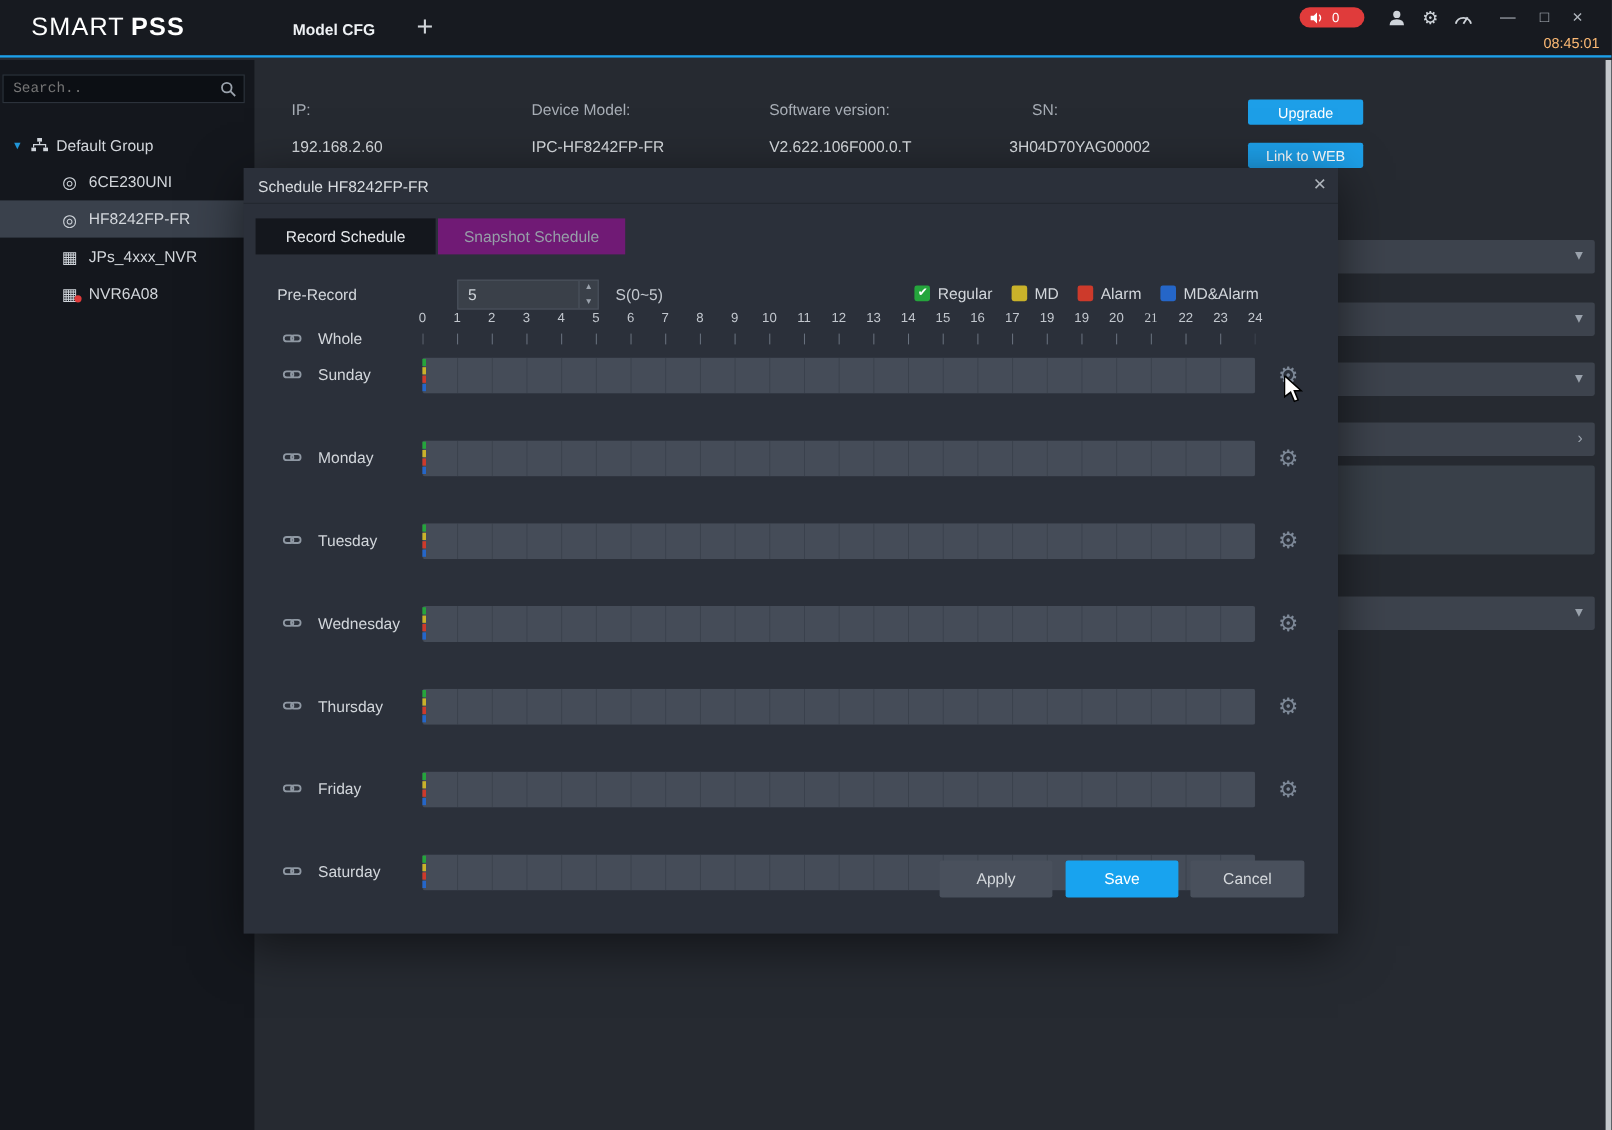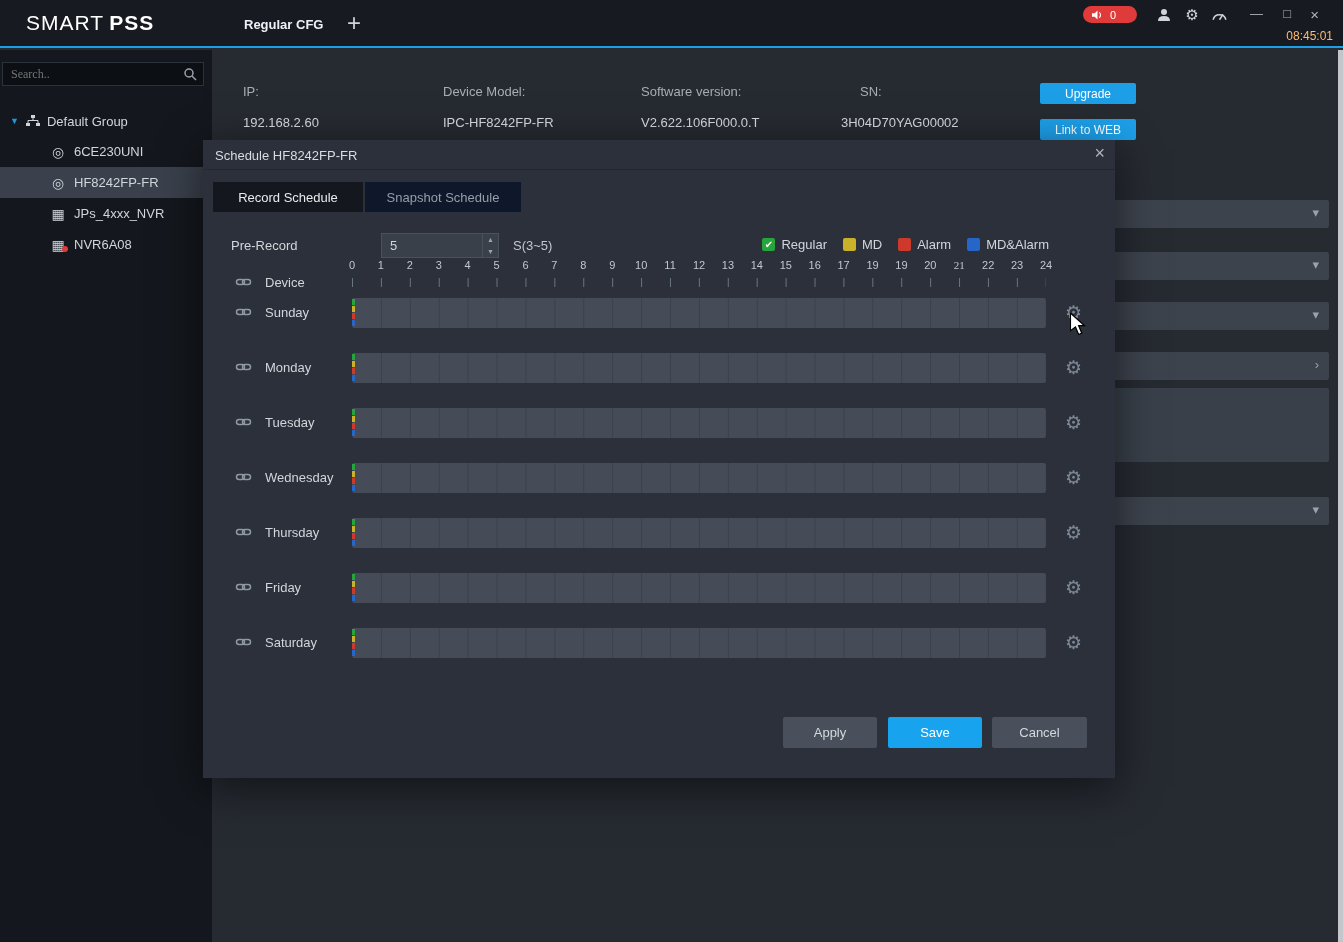--- a/index.html
+++ b/index.html
@@ -20,21 +20,21 @@
   .tab-active { position:absolute; left:228px; top:0; height:48px; display:flex; align-items:center; padding:0 16px; color:#eef1f4; font-weight:bold; font-size:13px; }
   .tab-add { position:absolute; left:347px; top:9px; font-size:24px; font-weight:300; color:#d0d4d9; cursor:pointer; }
   .alarm-pill { position:absolute; left:1083px; top:6px; width:54px; height:17px; background:#e03b3b; border-radius:9px; display:flex; align-items:center; gap:7px; padding:0 9px; color:#fff; font-size:11px; }
   .topicon { position:absolute; top:7px; width:18px; height:16px; display:flex; align-items:center; justify-content:center; color:#cfd4da; cursor:pointer; }
   .topicon.glyph { font-size:15px; }
   .winctl { position:absolute; top:6px; color:#aeb4bb; font-size:13px; cursor:pointer; }
   .clock { position:absolute; right:10px; top:29px; font-size:12px; color:#fdba74; }
   
   .sidebar { position:absolute; left:0; top:50px; bottom:0; width:212px; background:#14171d; z-index:4; }
   .search-box { position:absolute; left:2px; top:12px; width:202px; height:24px; background:#0c0f14; border:1px solid #2c323b; display:flex; align-items:center; }
-  .search-box input { flex:1; background:transparent; border:none; outline:none; color:#aeb4bc; font-size:12px; padding:0 8px; font-family:Liberation Serif, serif; }
+  .search-box input { flex:1; background:transparent; border:none; outline:none; color:#aeb4bc; font-size:12px; padding:0 8px; font-family:Liberation Mono, monospace; }
   .search-box .mag { margin-right:6px; display:flex; }
   .tree-group { position:absolute; left:0; top:58px; right:0; height:26px; display:flex; align-items:center; gap:7px; padding-left:10px; color:#d2d6db; cursor:pointer; }
   .caret { color:#2196d8; font-size:9px; }
   .devlist { position:absolute; left:0; top:86px; right:0; }
   .dev-row { height:31px; display:flex; align-items:center; gap:8px; padding-left:50px; color:#d2d6db; cursor:pointer; }
   .dev-row.selected { background:#3a414c; }
   .devicon { position:relative; font-size:14px; color:#cfd4da; width:16px; text-align:center; }
   .dev-row.alert .devicon::after { content:""; position:absolute; right:-2px; bottom:1px; width:6px; height:6px; border-radius:50%; background:#e03b3b; }
   
   .info-label { position:absolute; top:84px; font-size:13px; color:#a8aeb6; }
@@ -45,39 +45,39 @@
   .bgrow .chev { position:absolute; right:10px; top:5px; color:#9aa2ac; font-size:13px; }
   .bgpanel { position:absolute; left:920px; top:388px; width:409px; height:74px; background:#394049; border-radius:2px; }
   .scrollbar { position:absolute; right:0; top:50px; bottom:0; width:5px; background:#c3c7cb; }
   
   .modal { position:absolute; left:203px; top:140px; width:912px; height:638px; background:#2b303a; box-shadow:0 10px 40px rgba(0,0,0,.55); z-index:10; }
   .modal-titlebar { position:absolute; left:0; right:0; top:0; height:30px; border-bottom:1px solid #232830; }
   .modal-title { position:absolute; left:12px; top:8px; font-size:13px; color:#d8dce0; }
   .modal-close { position:absolute; right:10px; top:3px; font-size:18px; color:#aeb4bb; cursor:pointer; }
   .mtab { position:absolute; top:42px; height:30px; display:flex; align-items:center; justify-content:center; font-size:13px; cursor:pointer; }
   .mtab.t1 { left:10px; width:150px; background:#14171d; color:#e8ebee; }
-  .mtab.t2 { left:162px; width:156px; background:#0f172a; color:#969ea8; }
+  .mtab.t2 { left:162px; width:156px; background:#701a75; color:#969ea8; }
   .prelabel { position:absolute; left:28px; top:98px; color:#d2d6db; }
   .spinner { position:absolute; left:178px; top:93px; width:118px; height:25px; background:#3a4049; border:1px solid #4a515c; display:flex; }
   .spinner input { flex:1; background:transparent; border:none; outline:none; color:#cfd4da; font-size:13px; padding-left:8px; font-family:"Liberation Sans",sans-serif; width:90px; }
   .spinbtns { width:16px; border-left:1px solid #4a515c; display:flex; flex-direction:column; }
   .spinbtns span { flex:1; font-size:7px; color:#9aa2ac; text-align:center; line-height:11px; cursor:pointer; }
   .preunit { position:absolute; left:310px; top:98px; color:#c3c8cf; }
   .legend { position:absolute; right:66px; top:97px; display:flex; gap:16px; align-items:center; }
   .legend-item { display:flex; align-items:center; gap:6px; font-size:13px; color:#d2d6db; }
   .legend-swatch { width:13px; height:13px; border-radius:2px; color:#fff; font-size:10px; line-height:13px; text-align:center; }
   .hour-ruler { position:absolute; left:149px; top:119px; width:694px; height:14px; }
   .hour { position:absolute; top:0; transform:translateX(-50%); font-size:11px; color:#c2c7ce; }
   .whole-link { position:absolute; left:32px; top:135px; }
   .whole-label { position:absolute; left:62px; top:135px; color:#d2d6db; }
   .whole-ticks { position:absolute; left:149px; top:138px; width:694px; height:9px;
     background-image:linear-gradient(to right,#6a7380 1px,transparent 1px);
     background-size:calc(100%/24) 100%; cursor:pointer; }
   .days { position:absolute; left:0; top:158px; right:0; }
-  .day-row { position:relative; height:55px; }
+  .day-row { position:relative; height:69px; }
   .linkicon { position:absolute; left:32px; top:9px; cursor:pointer; display:flex; }
   .day-label { position:absolute; left:62px; top:7px; color:#d2d6db; }
   .bar { position:absolute; left:149px; top:0; width:694px; height:30px; background:#454c58; border-radius:2px;
     background-image:linear-gradient(to right,#3a414c 1px,transparent 1px);
     background-size:calc(100%/24) 100%; cursor:pointer; }
   .stripes { position:absolute; left:0; top:1px; width:3px; }
   .stripe { display:block; width:3px; height:6px; margin-bottom:1px; }
   .gear { position:absolute; left:862px; top:3px; font-size:19px; color:#7d8897; cursor:pointer; }
   .mbtn { position:absolute; top:577px; height:31px; border:none; border-radius:2px; font-size:13px; cursor:pointer; font-family:"Liberation Sans",sans-serif; }
   .btn-apply { left:580px; width:94px; background:#49505c; color:#d5d9dd; }
@@ -86,21 +86,21 @@
   .cursor { position:absolute; left:1070px; top:313px; z-index:60; pointer-events:none; }
 </style>
 </head>
 <body>
 
 <div class="topbar">
   <div class="logo">
     <span class="l1">SMART</span><span class="l2">PSS</span>
   </div>
   <div class="tab-active">
-    <span>Regular CFG</span>
+    <span>Model CFG</span>
   </div>
   <div class="tab-add">+</div>
 
   <div class="alarm-pill">
     <span style="display:flex">
       <svg width="11" height="10" viewBox="0 0 12 10">
           <polygon points="0,3 3,3 6,0 6,10 3,7 0,7" fill="#fff"></polygon>
           <path d="M8 2 Q10.5 5 8 8" stroke="#fff" stroke-width="1.2" fill="none"></path>
         </svg>
     </span>
@@ -215,21 +215,21 @@
     </div>
 
   <span class="prelabel">Pre-Record</span>
   <div class="spinner">
     <input value="5" style="">
     <div class="spinbtns">
       <span>▲</span>
       <span>▼</span>
     </div>
   </div>
-  <span class="preunit">S(3~5)</span>
+  <span class="preunit">S(0~5)</span>
 
   <div class="legend">
       <div class="legend-item">
     <span class="legend-swatch" style="background: rgb(37, 165, 60);">✔</span>
     <span>Regular</span>
   </div>
       <div class="legend-item">
     <span class="legend-swatch" style="background: rgb(201, 178, 42);"></span>
     <span>MD</span>
   </div>
@@ -270,21 +270,21 @@
       <span class="hour" style="left: 95.8333%;">23</span>
       <span class="hour" style="left: 100%;">24</span>
     </div>
 
   <span class="whole-link">
     <svg width="17" height="10" viewBox="0 0 16 10" fill="none" stroke="#8f98a3" stroke-width="1.5">
         <rect x="1" y="2.5" width="8" height="5" rx="2.5"></rect>
         <rect x="7" y="2.5" width="8" height="5" rx="2.5"></rect>
       </svg>
   </span>
-  <span class="whole-label">Device</span>
+  <span class="whole-label">Whole</span>
   <div class="whole-ticks"></div>
 
   <div class="days">
       <div class="day-row">
     <span class="linkicon">
       <svg width="17" height="10" viewBox="0 0 16 10" fill="none" stroke="#8f98a3" stroke-width="1.5">
             <rect x="1" y="2.5" width="8" height="5" rx="2.5"></rect>
             <rect x="7" y="2.5" width="8" height="5" rx="2.5"></rect>
           </svg>
     </span>

